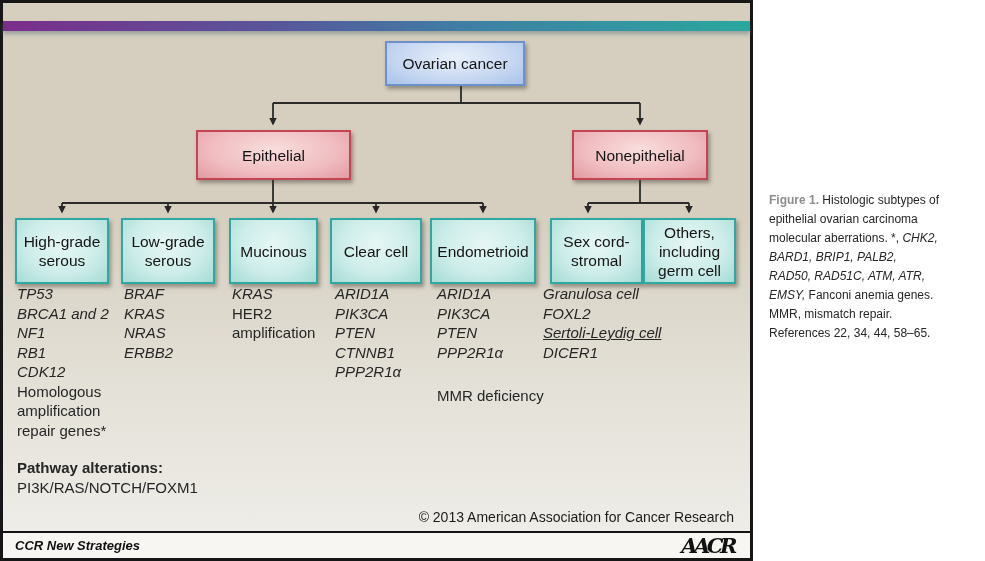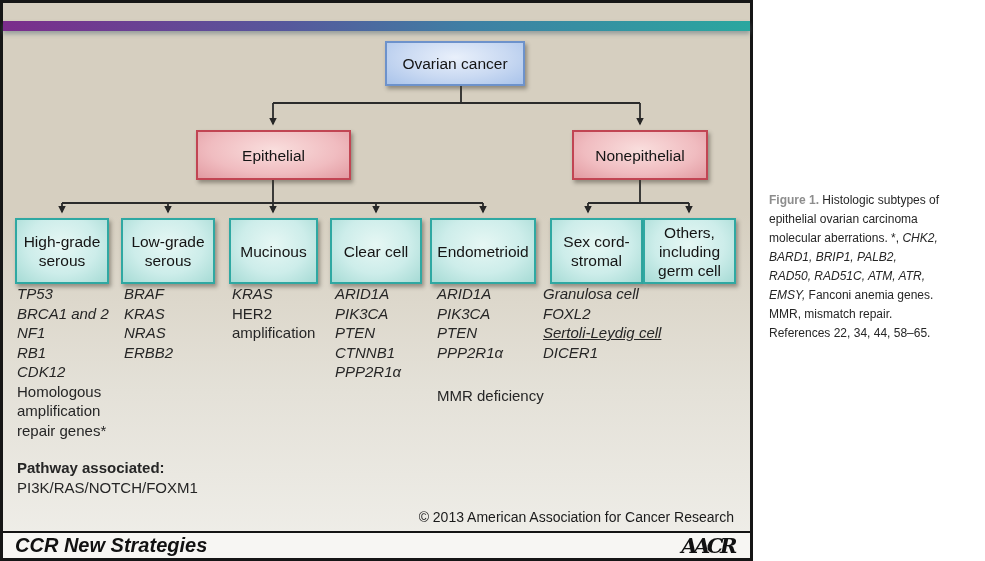--- a/index.html
+++ b/index.html
@@ -31,21 +31,21 @@
   .gene-col span{display:block;min-height:19.5px;}
   .i{font-style:italic;}
   .gap{text-decoration:underline;}
   .mmr-note{position:absolute;left:434px;top:384px;font-size:15px;color:#262626;}
   .pathway{position:absolute;left:14px;top:455px;font-size:15px;line-height:20px;color:#262626;}
   .pathway .ttl{font-weight:bold;}
   .copyright{position:absolute;right:16px;top:506px;font-size:14px;color:#1b1b1b;}
   .footer{position:absolute;left:0;right:0;bottom:0;height:27px;border-top:2px solid #141414;
           background:#f7f6f3;display:flex;align-items:center;justify-content:space-between;
           padding:0 12px;box-sizing:border-box;}
-  .journal{font-size:20px;font-weight:bold;font-style:italic;color:#111;}
+  .journal{font-size:13px;font-weight:bold;font-style:italic;color:#111;}
   .aacr{font-family:"DejaVu Serif","Liberation Serif",serif;font-style:italic;font-weight:bold;
         font-size:21px;letter-spacing:-3.5px;color:#111;padding-right:4px;}
   .caption{position:absolute;left:769px;top:191px;width:212px;font-size:12px;line-height:19px;color:#262626;}
   .caption .line{min-height:19px;}
   .fig{color:var(--fig_gray);font-weight:bold;}
 </style>
 </head>
 <body>
 
 <div class="canvas">
@@ -132,21 +132,21 @@
     <div class="gene-col" style="left:540px;">
         <span class="i">Granulosa cell</span>
         <span class="i">FOXL2</span>
         <span class="i gap">Sertoli-Leydig cell</span>
         <span class="i">DICER1</span>
       </div>
 
     <div class="mmr-note">MMR deficiency</div>
 
     <div class="pathway">
-      <div class="ttl">Pathway associated:</div>
+      <div class="ttl">Pathway alterations:</div>
       <div>PI3K/RAS/NOTCH/FOXM1</div>
     </div>
 
     <div class="copyright">© 2013 American Association for Cancer Research</div>
 
     <div class="footer">
       <span class="journal">CCR New Strategies</span>
       <span class="aacr">AACR</span>
     </div>
 

